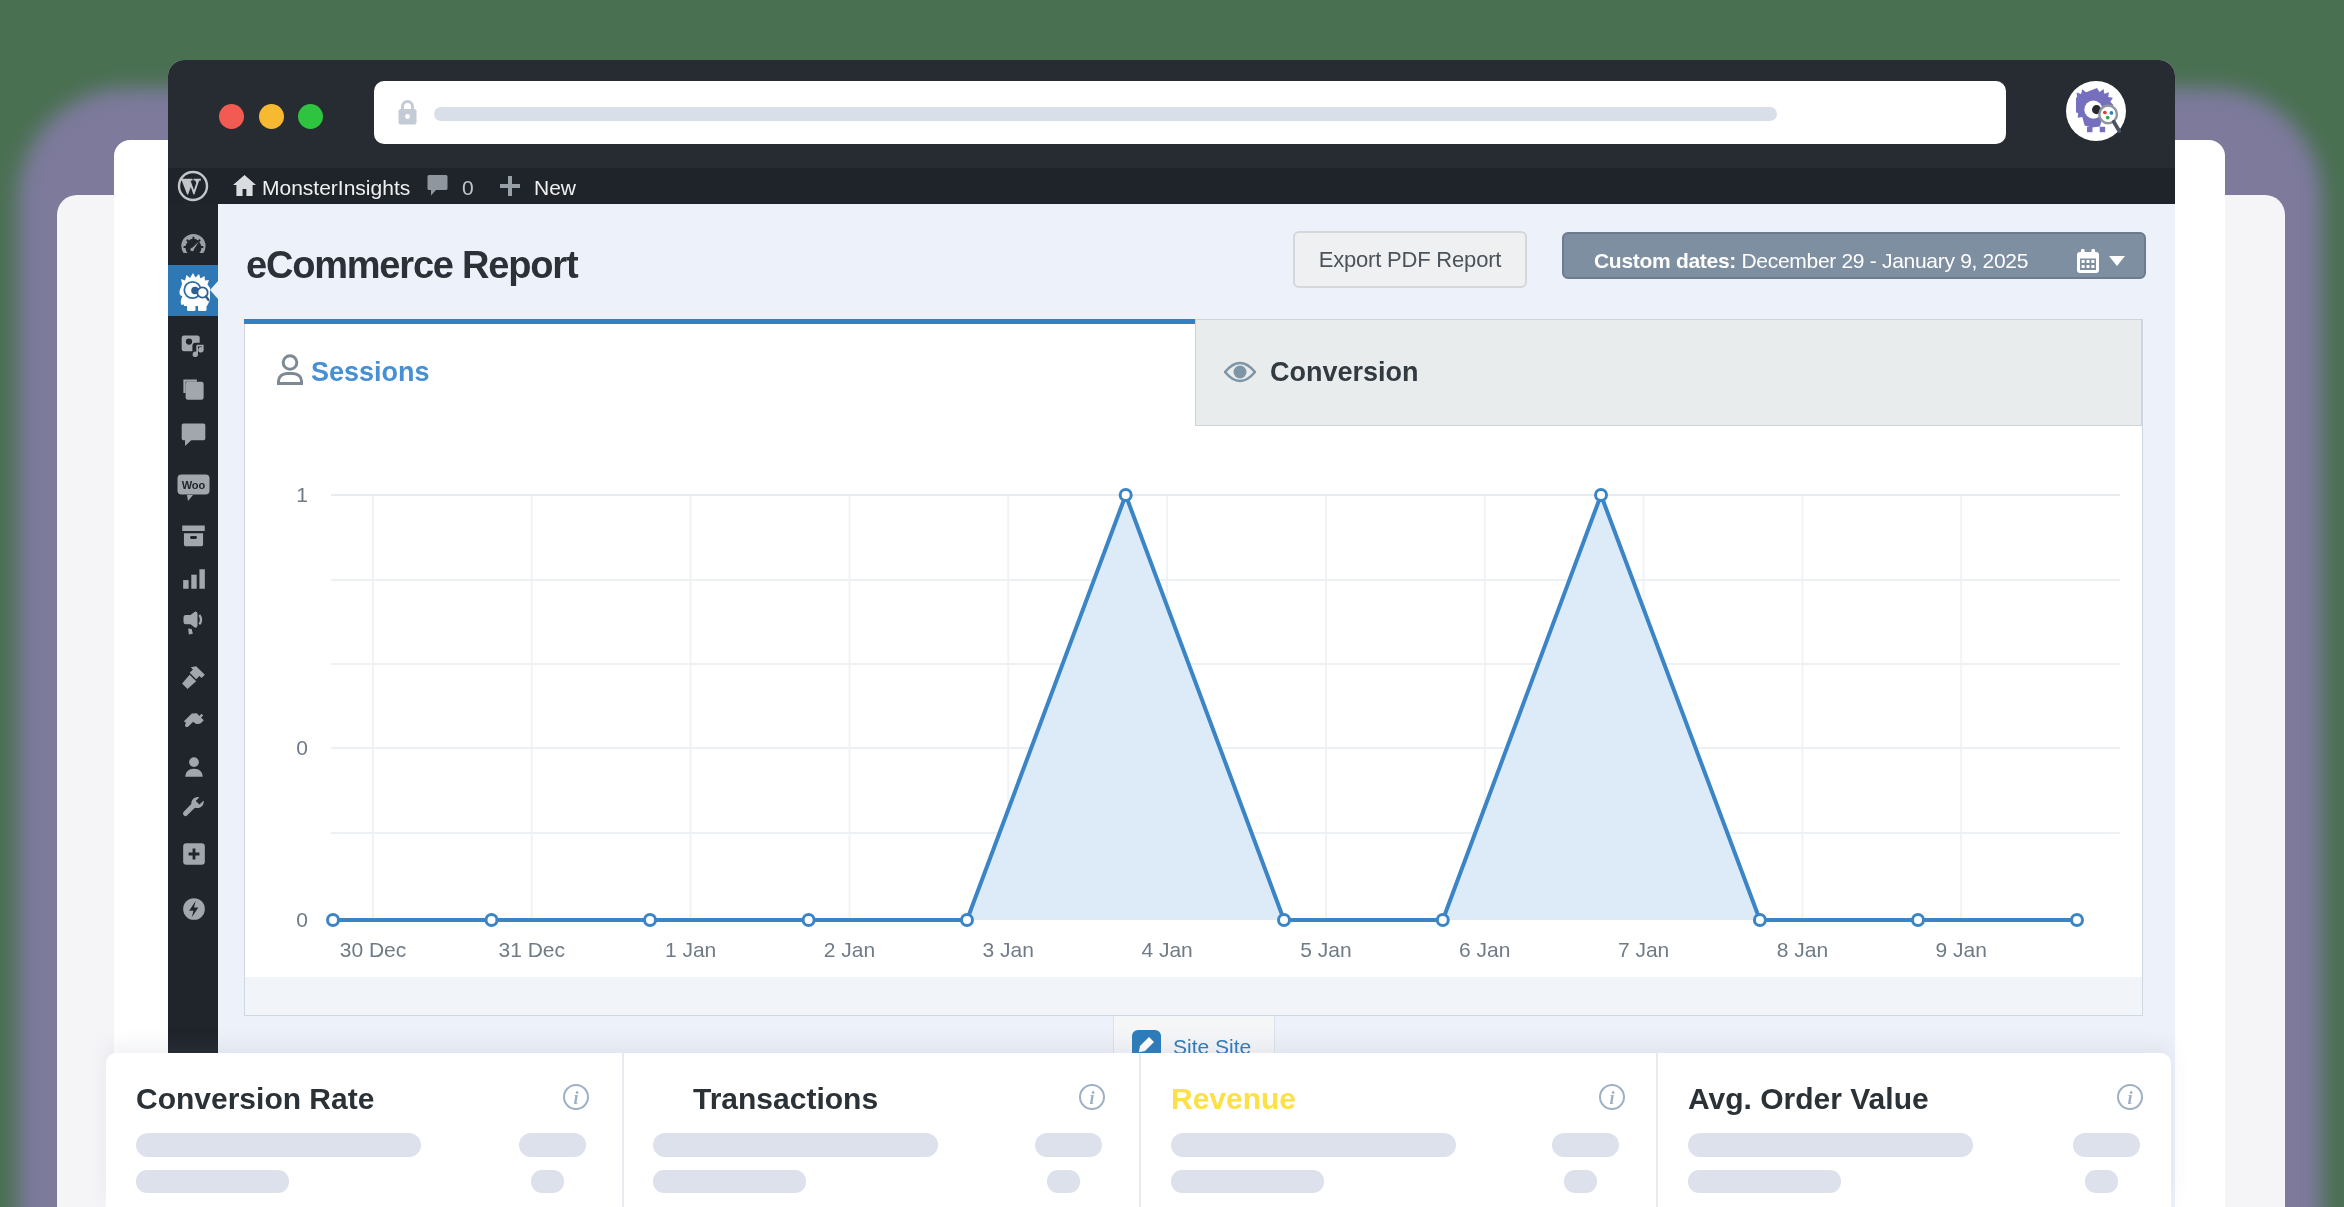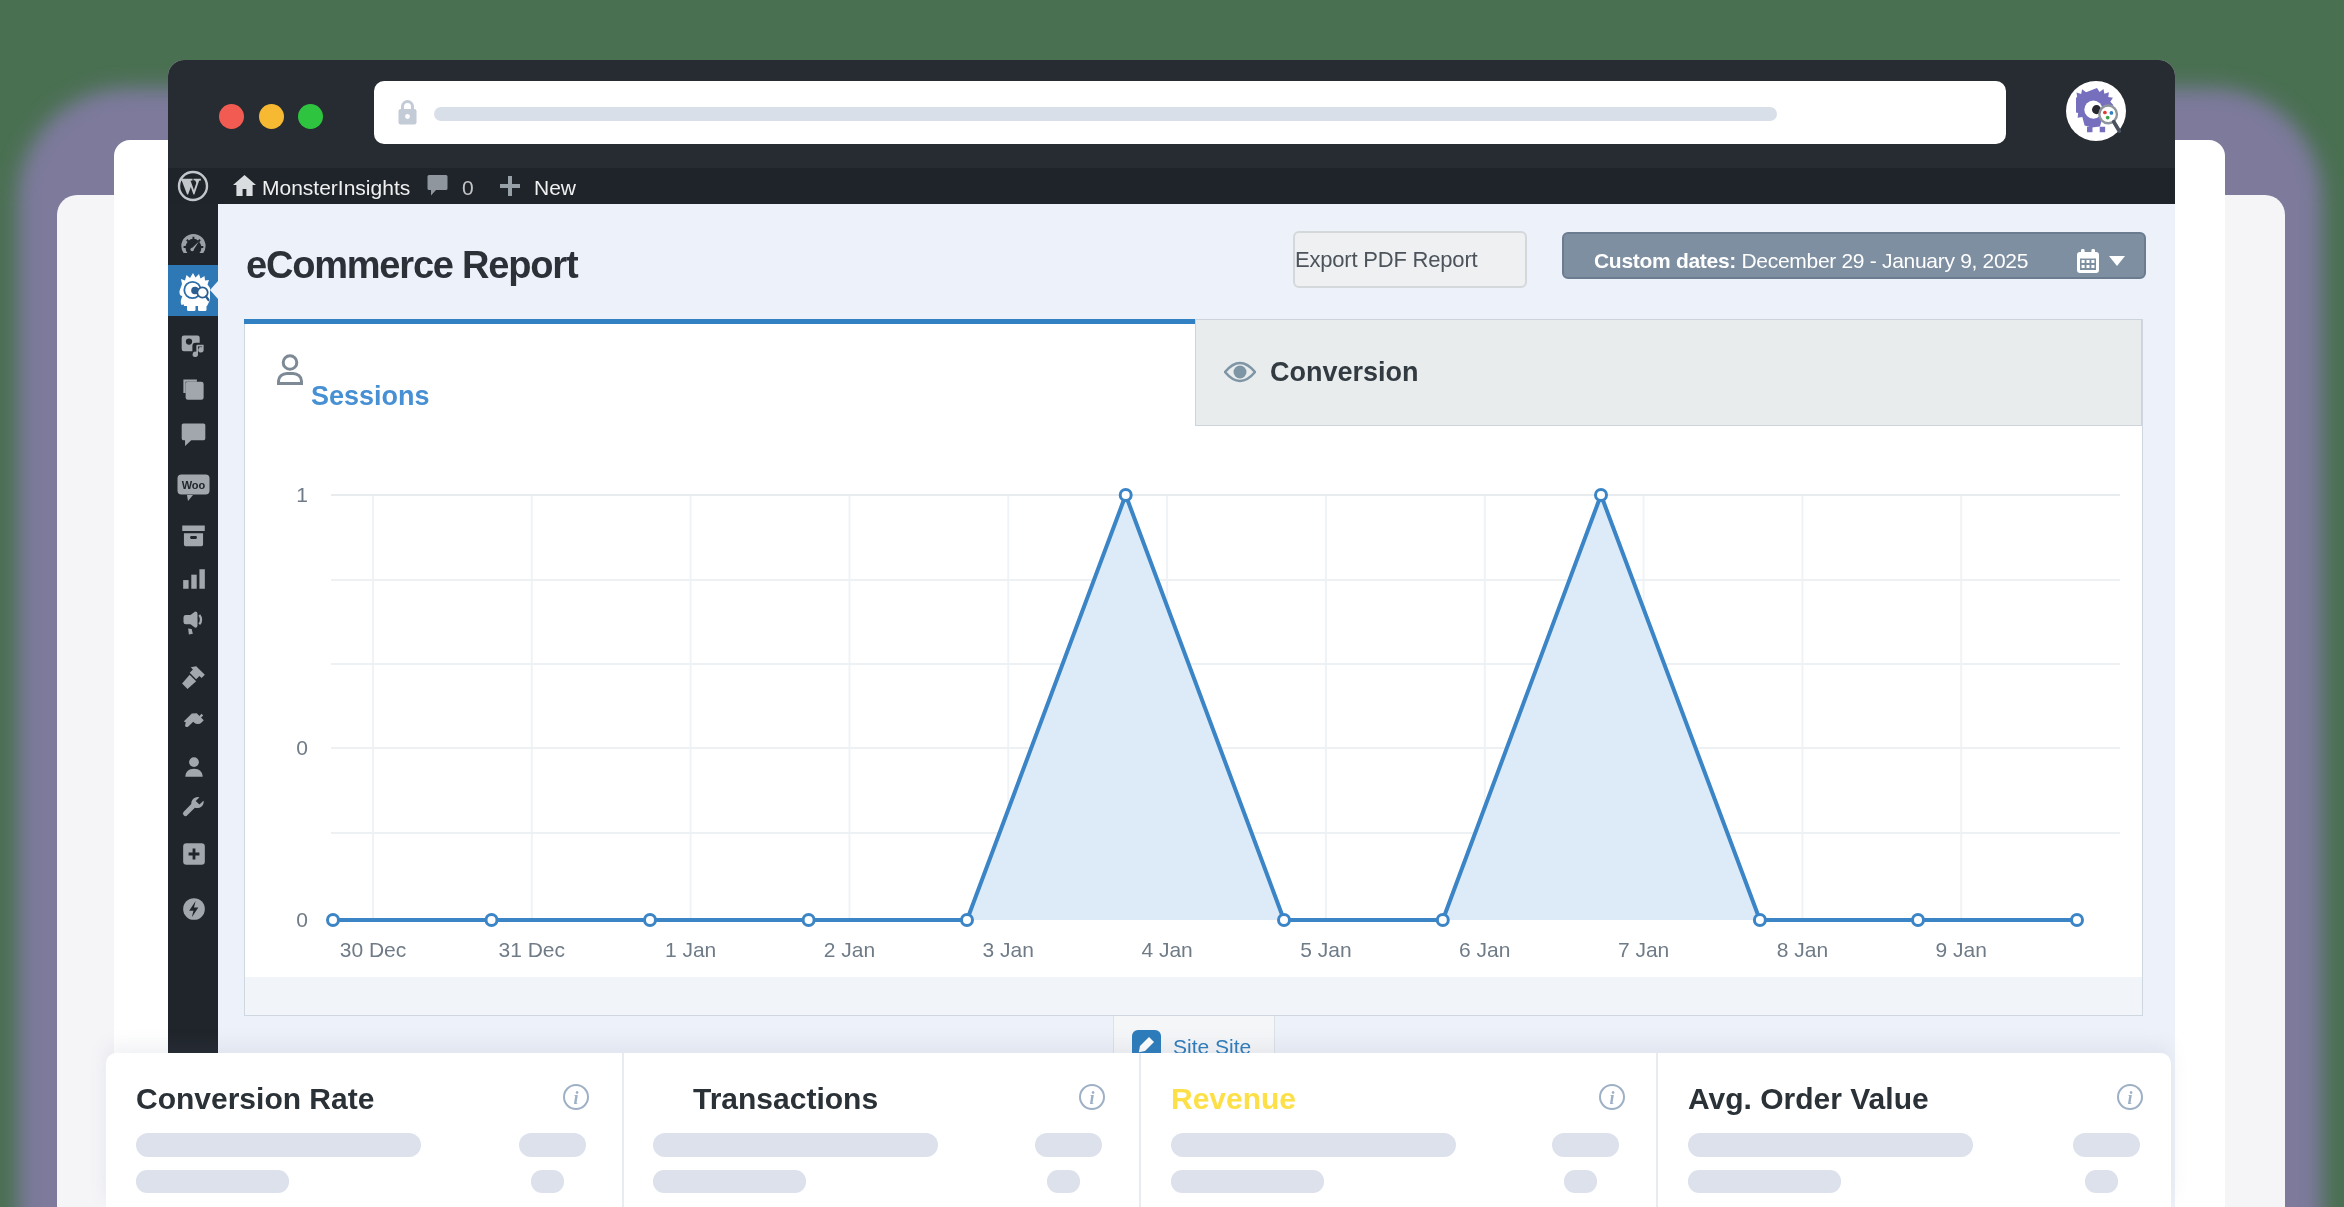--- a/index.html
+++ b/index.html
@@ -138,21 +138,21 @@
     </svg>
   <svg class="abs" style="left:13px; top:836px;" width="26" height="26" viewBox="0 0 24 24">
       <circle cx="12" cy="12" r="10" fill="#a2a7ad"></circle>
       <path d="M13.5 4.5 l-6 9 h4 l-1.5 6 6 -9 h-4 z" fill="#20252b"></path>
     </svg>
 
   <div class="abs" style="left:50px; top:144px; width:1957px; height:1003px; background:#edf1f9;"></div>
   <div class="abs" style="left:42px; top:221px; width:0; height:0; border-top:9px solid transparent; border-bottom:9px solid transparent; border-right:8px solid #edf1f9;"></div>
 
   <div class="abs" style="left:78px; top:184px; font-size:38px; font-weight:bold; color:#2b3137; letter-spacing:-1.2px;">eCommerce Report</div>
-  <div class="abs" style="left:1125px; top:171px; width:234px; height:57px; background:#eef0f1; border:2px solid #d4d8db; border-radius:6px; font-size:22px; color:#4c535b; line-height:53px; letter-spacing:-0.2px;">Export PDF Report</div>
+  <div class="abs" style="left:1125px; top:171px; width:234px; height:57px; background:#eef0f1; border:2px solid #d4d8db; border-radius:6px; font-size:22px; color:#4c535b; text-align:center; line-height:53px; letter-spacing:-0.2px;">Export PDF Report</div>
   <div class="abs" style="left:1394px; top:172px; width:584px; height:47px; background:#7e8fa2; border:2px solid #6b7c90; border-radius:6px;">
     <div class="abs" style="left:30px; top:15px; font-size:21px; color:#ffffff; white-space:nowrap; letter-spacing:-0.3px;"><b>Custom dates:</b> December 29 - January 9, 2025</div>
     <svg class="abs" style="left:512px; top:15px;" width="24" height="25" viewBox="0 0 24 25">
       <rect x="1" y="3" width="22" height="21" rx="3" fill="#ffffff"></rect>
       <rect x="5" y="0" width="3.6" height="6.5" rx="1.4" fill="#ffffff"></rect>
       <rect x="15.4" y="0" width="3.6" height="6.5" rx="1.4" fill="#ffffff"></rect>
       <rect x="4" y="9.5" width="16" height="11.5" fill="#7e8fa2"></rect>
       <g fill="#ffffff">
         <rect x="5.6" y="11" width="3" height="3"></rect>
           <rect x="10.5" y="11" width="3" height="3"></rect>
@@ -167,21 +167,21 @@
 
   <div class="abs" style="left:76px; top:259px; width:1899px; height:697px; background:#ffffff; border:1px solid #cfd8e0;"></div>
   <div class="abs" style="left:76px; top:259px; width:951px; height:5px; background:#3181c3;"></div>
 
   <div class="abs" style="left:1027px; top:259px; width:947px; height:107px; background:#e9eced; border:1px solid #ccd3da;"></div>
 
   <svg class="abs" style="left:107px; top:293px;" width="30" height="33" viewBox="0 0 30 33">
     <circle cx="15" cy="9.5" r="6.8" fill="none" stroke="#7d8a96" stroke-width="3"></circle>
     <path d="M3.5 30.5 v-2.5 a8.5 7.5 0 0 1 8.5 -7.5 h6 a8.5 7.5 0 0 1 8.5 7.5 v2.5 z" fill="none" stroke="#7d8a96" stroke-width="3"></path>
   </svg>
-  <div class="abs" style="left:143px; top:297px; font-size:27px; font-weight:bold; color:#4790d3;margin-top:24px;">Sessions</div>
+  <div class="abs" style="left:143px; top:297px; font-size:27px; font-weight:bold; color:#4790d3;">Sessions</div>
 
   <svg class="abs" style="left:1056px; top:300px;" width="32" height="24" viewBox="0 0 32 24">
     <path d="M1 12 Q16 -6 31 12 Q16 30 1 12 Z" fill="none" stroke="#7e95a5" stroke-width="2.6"></path>
     <circle cx="16" cy="12" r="6.5" fill="#7e95a5"></circle>
   </svg>
   <div class="abs" style="left:1102px; top:297px; font-size:27px; font-weight:bold; color:#323a42;">Conversion</div>
 
   <svg class="abs" style="left:77px; top:370px;" width="1897" height="585" viewBox="245 430 1897 585">
     <g stroke="#f0f3f6" stroke-width="2">
       <line x1="373" y1="495" x2="373" y2="920"></line>

